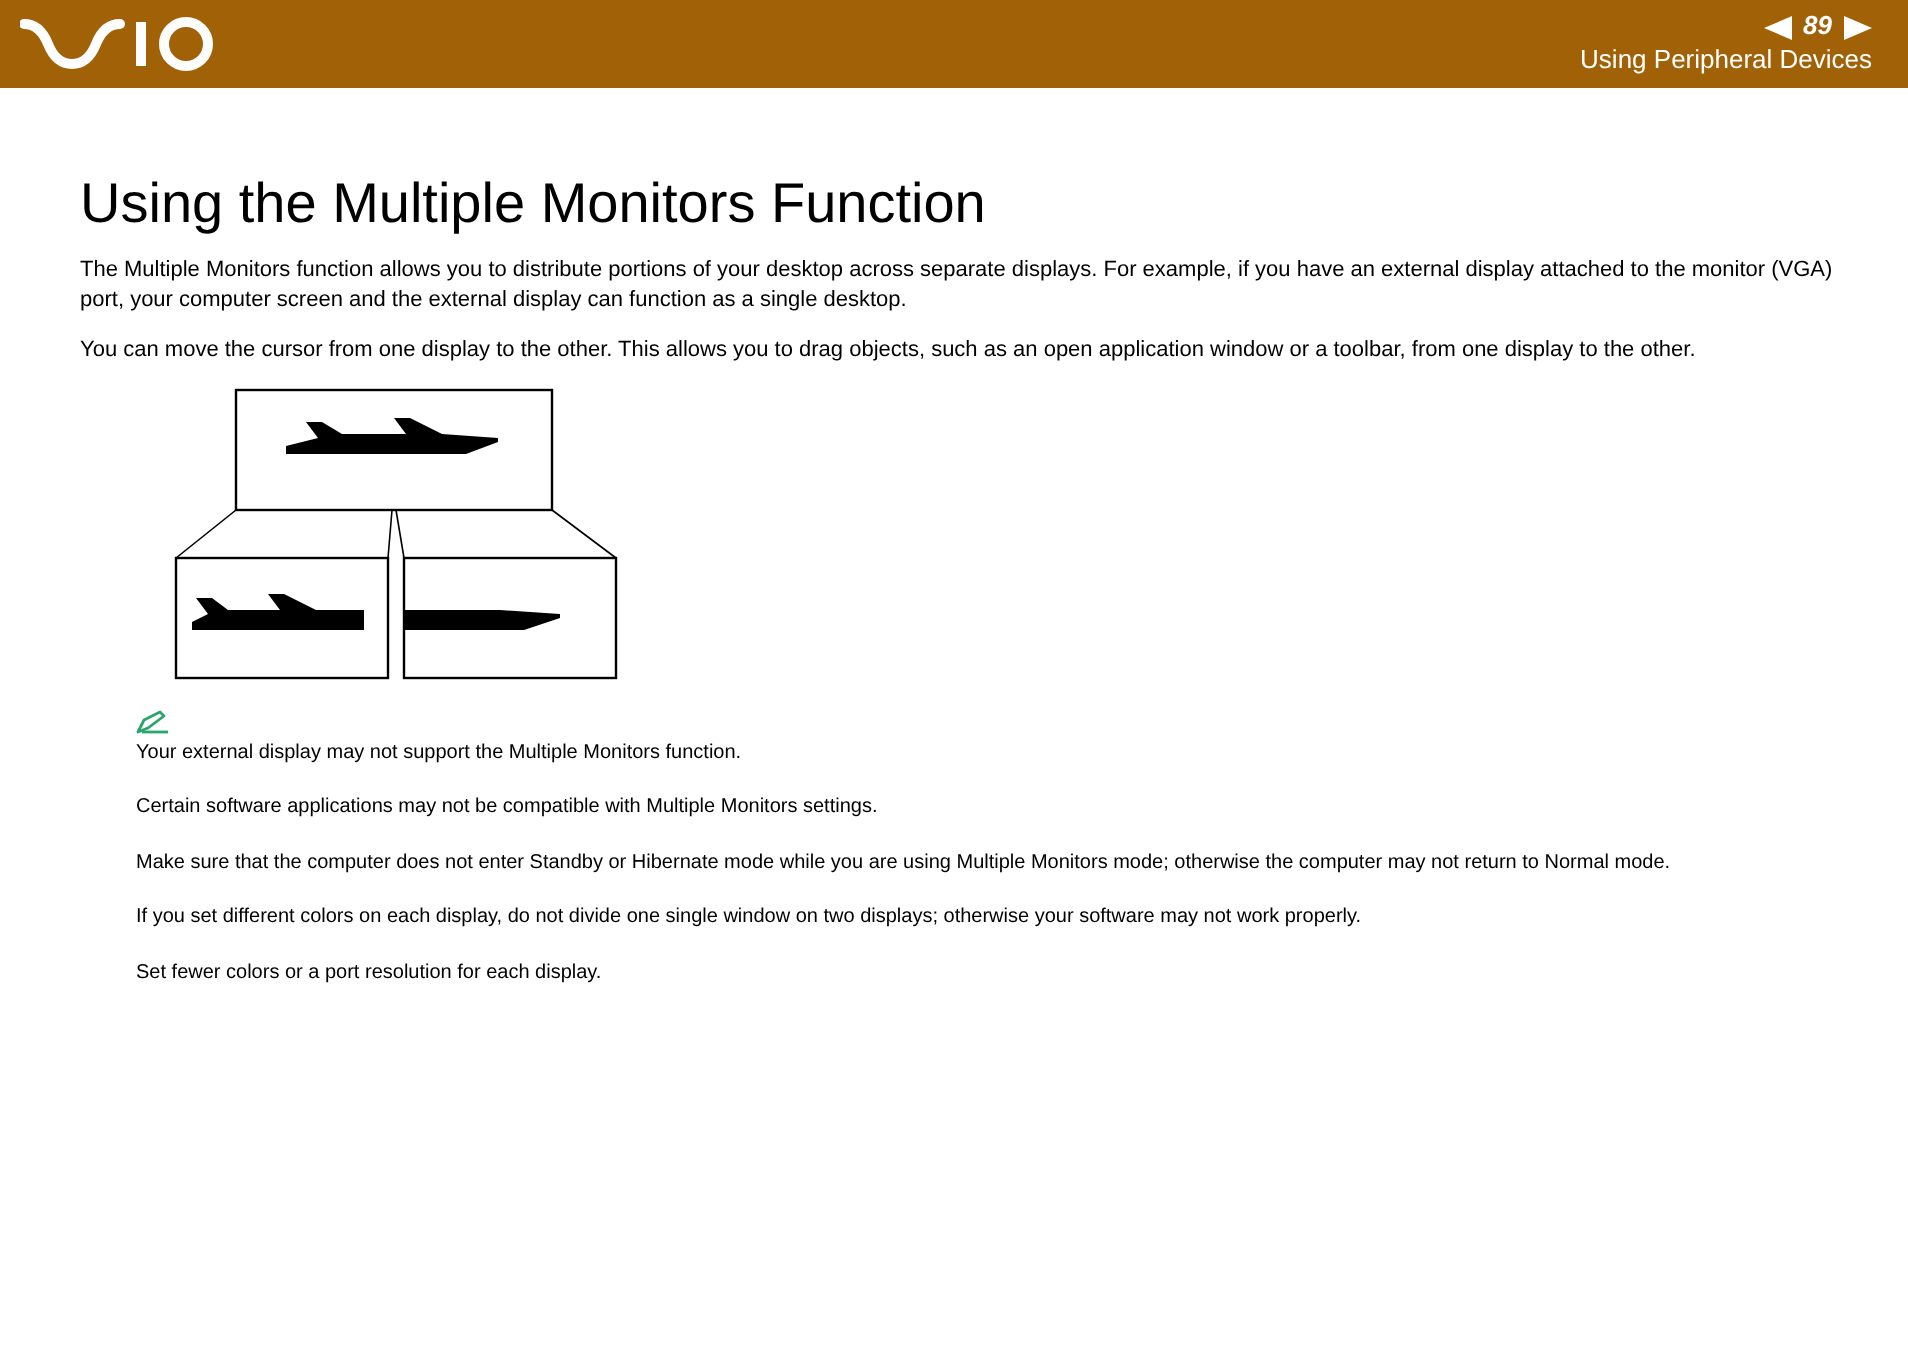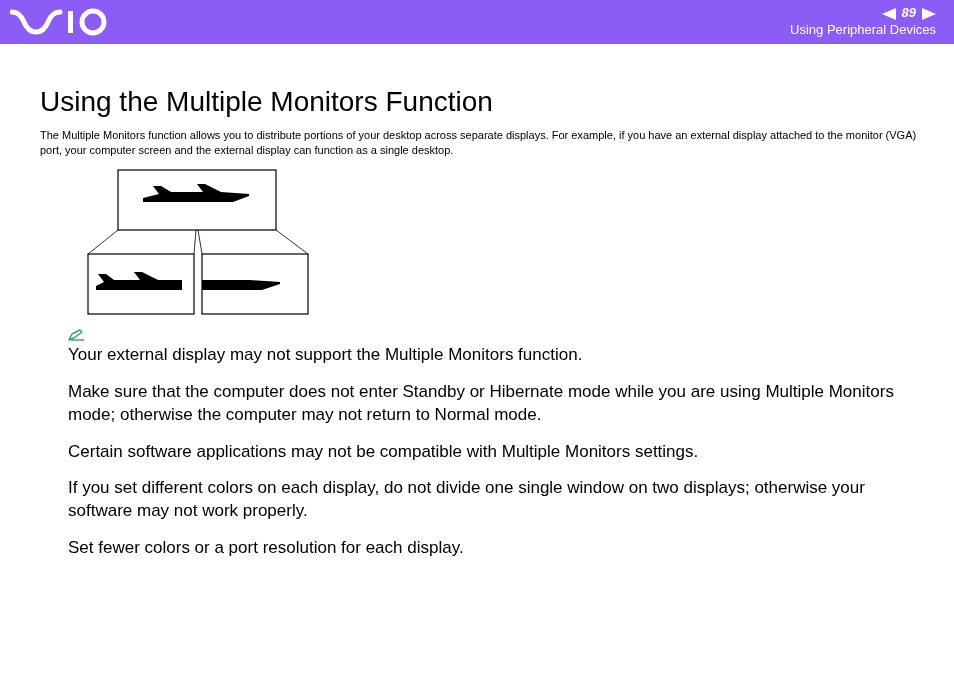--- a/index.html
+++ b/index.html
@@ -6,21 +6,21 @@
     margin: 0;
     padding: 0;
     width: 954px;
     height: 674px;
     font-family: Arial, Helvetica, sans-serif;
     background: #fff;
     color: #000;
     overflow: hidden;
   }
   .header {
-    background: #8b5cf6;
+    background: #a16207;
     color: #fff;
     height: 44px;
     display: flex;
     align-items: center;
     justify-content: space-between;
     padding: 0 18px 0 10px;
   }
   .logo {
     display: flex;
     align-items: center;
@@ -59,21 +59,21 @@
   }
   .diagram {
     margin: 10px 0 6px 28px;
   }
   .note-icon {
     margin-left: 28px;
     margin-top: 4px;
   }
   .note-icon svg { display: block; }
   .note-text {
-    font-size: 17px;
+    font-size: 10px;
     line-height: 1.35;
     margin: 2px 0 14px 28px;
   }
 </style>
 </head>
 <body>
 
 <div class="header">
   <div class="logo">
     <svg width="120" height="28" viewBox="0 0 120 28">
@@ -96,20 +96,21 @@
           </svg>
       </span>
     </div>
     <div class="section-title">Using Peripheral Devices</div>
   </div>
 </div>
 
 <div class="content">
   <h1>Using the Multiple Monitors Function</h1>
   <p class="body-text">The Multiple Monitors function allows you to distribute portions of your desktop across separate displays. For example, if you have an external display attached to the monitor (VGA) port, your computer screen and the external display can function as a single desktop.</p>
+  <p class="body-text">You can move the cursor from one display to the other. This allows you to drag objects, such as an open application window or a toolbar, from one display to the other.</p>
 
   <div class="diagram">
     <svg width="260" height="150" viewBox="0 0 260 150">
 
       <rect x="50" y="2" width="158" height="60" fill="#fff" stroke="#000" stroke-width="1.2"></rect>
 
       <g transform="translate(75,16)">
         <path d="M0 18 L90 18 L106 12 L106 10 L78 8 L62 0 L54 0 L60 8 L28 8 L18 2 L10 2 L16 10 L0 14 Z" fill="#000"></path>
       </g>
 
@@ -132,17 +133,17 @@
     </svg>
   </div>
 
   <div class="note-icon">
     <svg width="18" height="14" viewBox="0 0 18 14">
       <path d="M1 12 L4 6 L12 2 L14 4 L6 10 L1 12 Z" fill="none" stroke="#2aa56b" stroke-width="1.4" stroke-linejoin="round"></path>
       <line x1="3" y1="12" x2="16" y2="12" stroke="#2aa56b" stroke-width="1.4"></line>
     </svg>
   </div>
   <p class="note-text">Your external display may not support the Multiple Monitors function.</p>
+  <p class="note-text">Certain software applications may not be compatible with Multiple Monitors settings.</p>
   <p class="note-text">Make sure that the computer does not enter Standby or Hibernate mode while you are using Multiple Monitors mode; otherwise the computer may not return to Normal mode.</p>
-  <p class="note-text">Certain software applications may not be compatible with Multiple Monitors settings.</p>
   <p class="note-text">If you set different colors on each display, do not divide one single window on two displays; otherwise your software may not work properly.</p>
   <p class="note-text">Set fewer colors or a port resolution for each display.</p>
 </div>
 
 </body></html>

